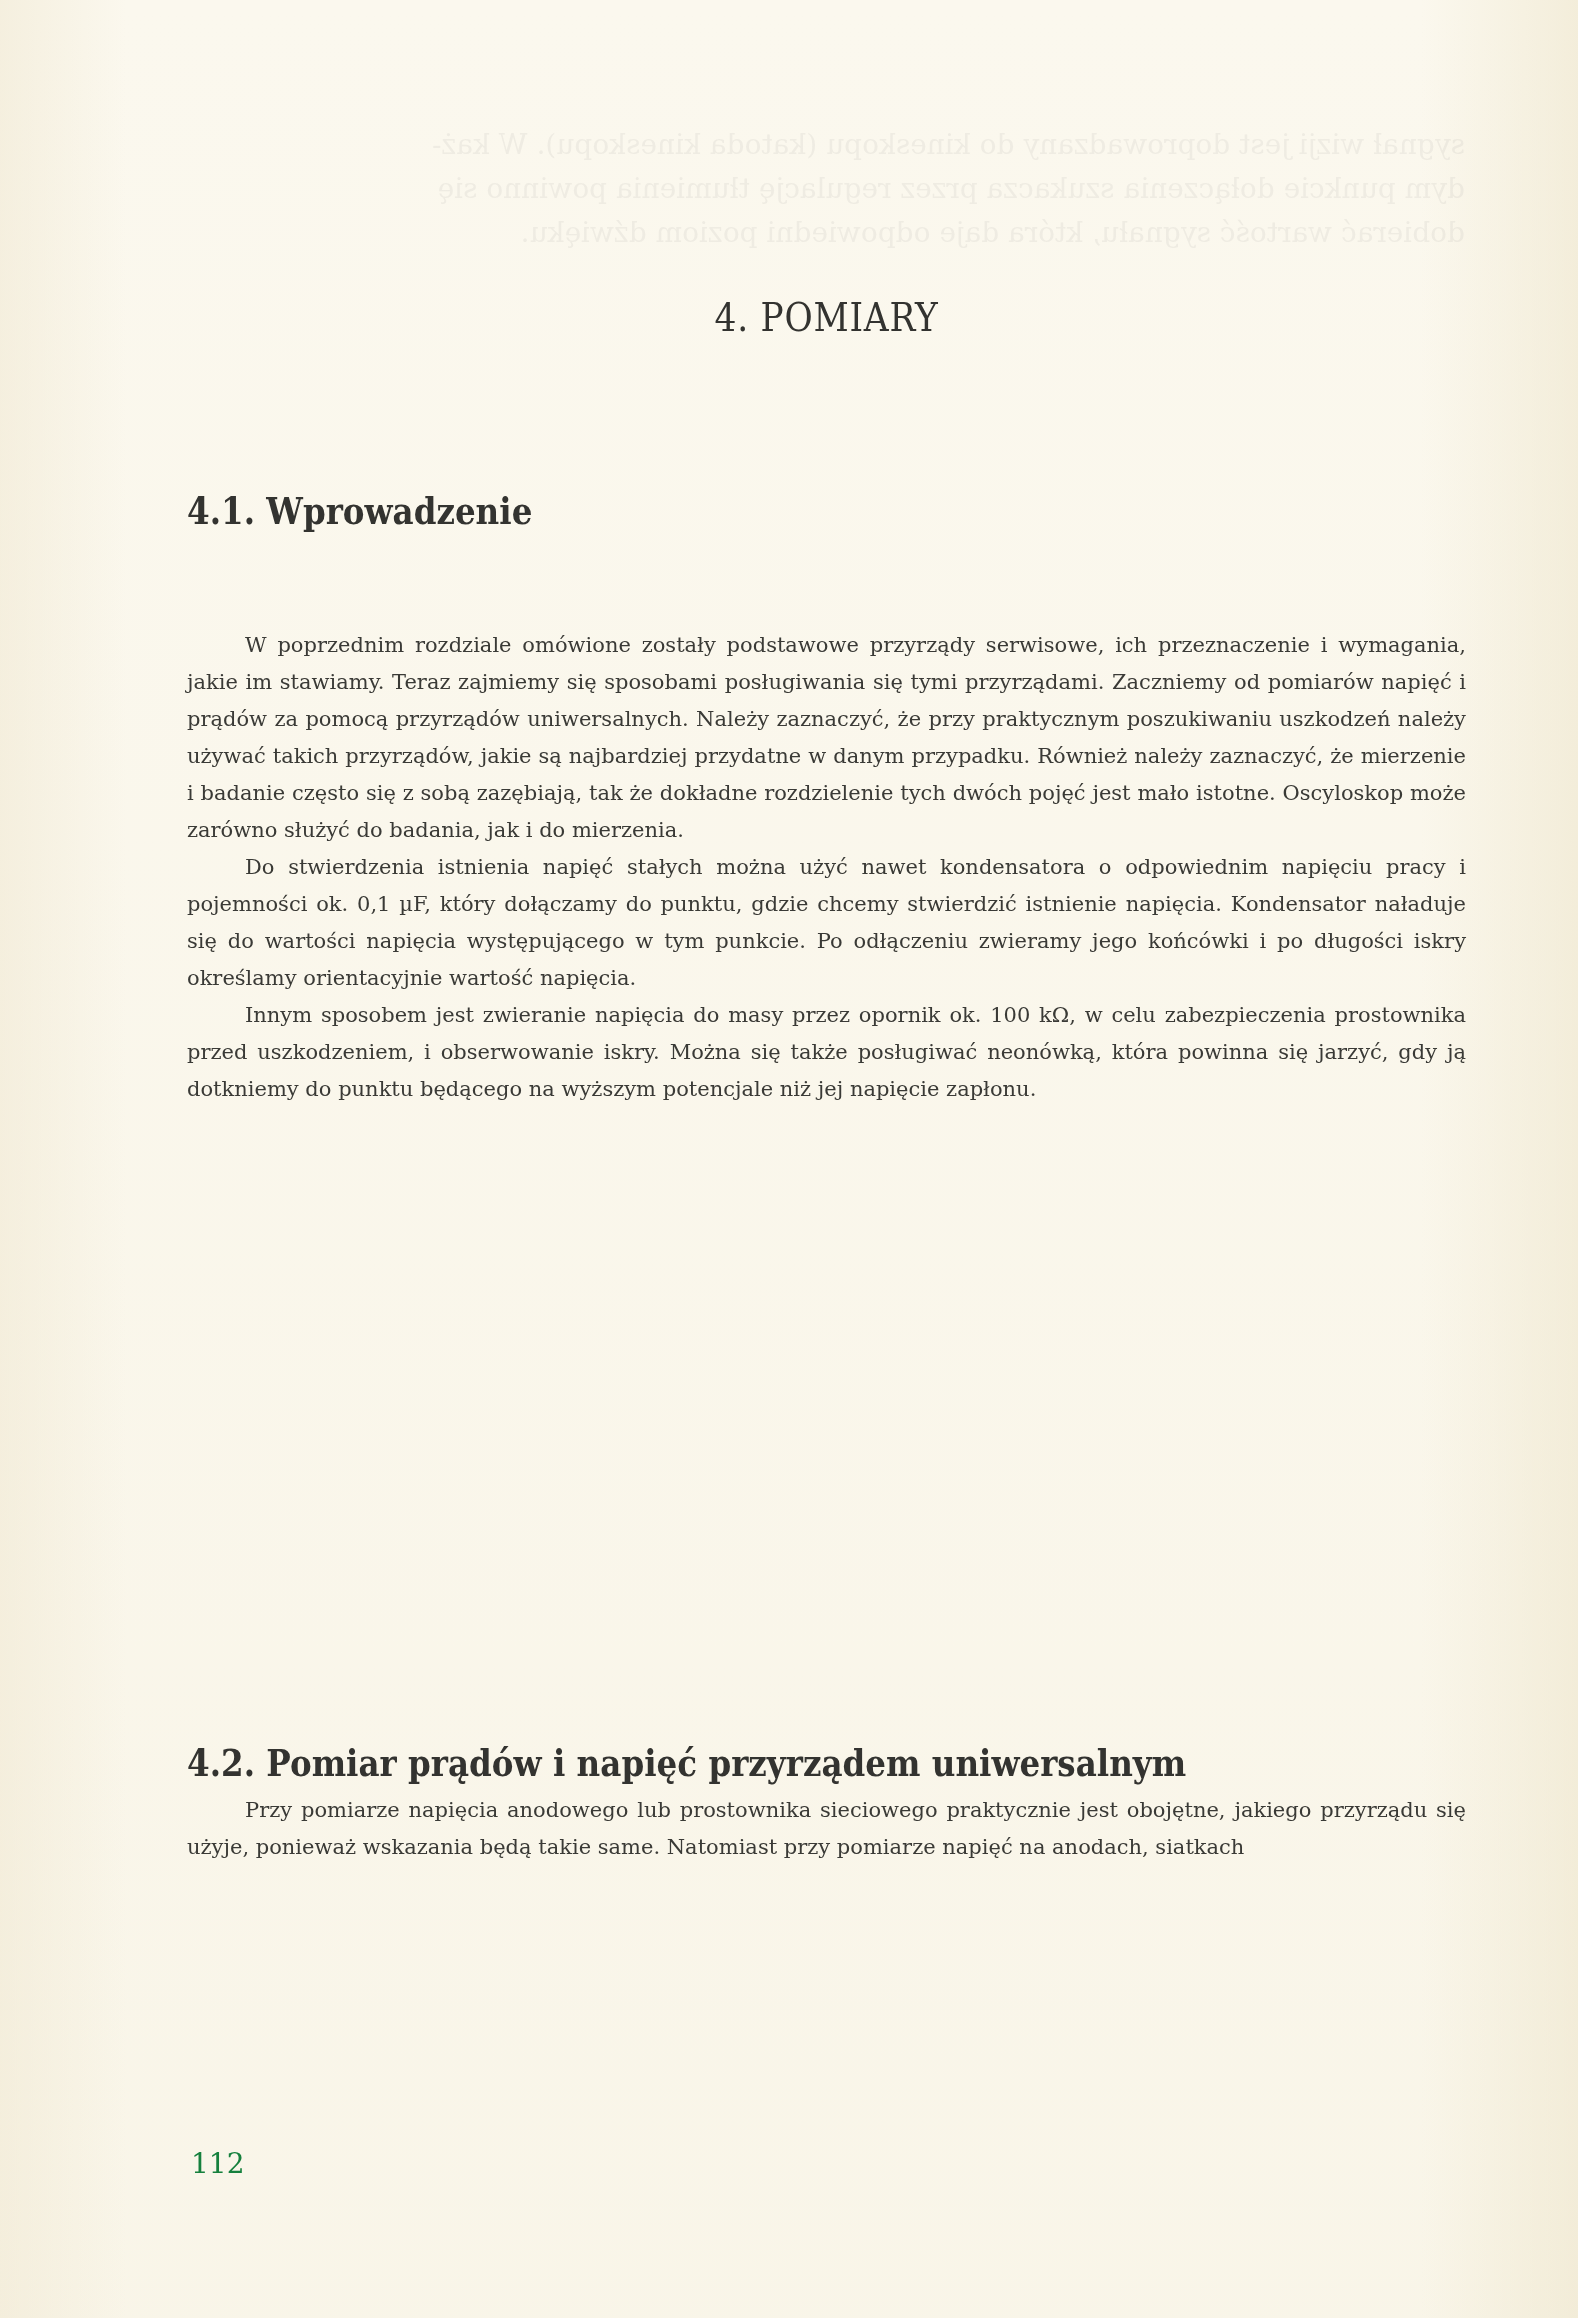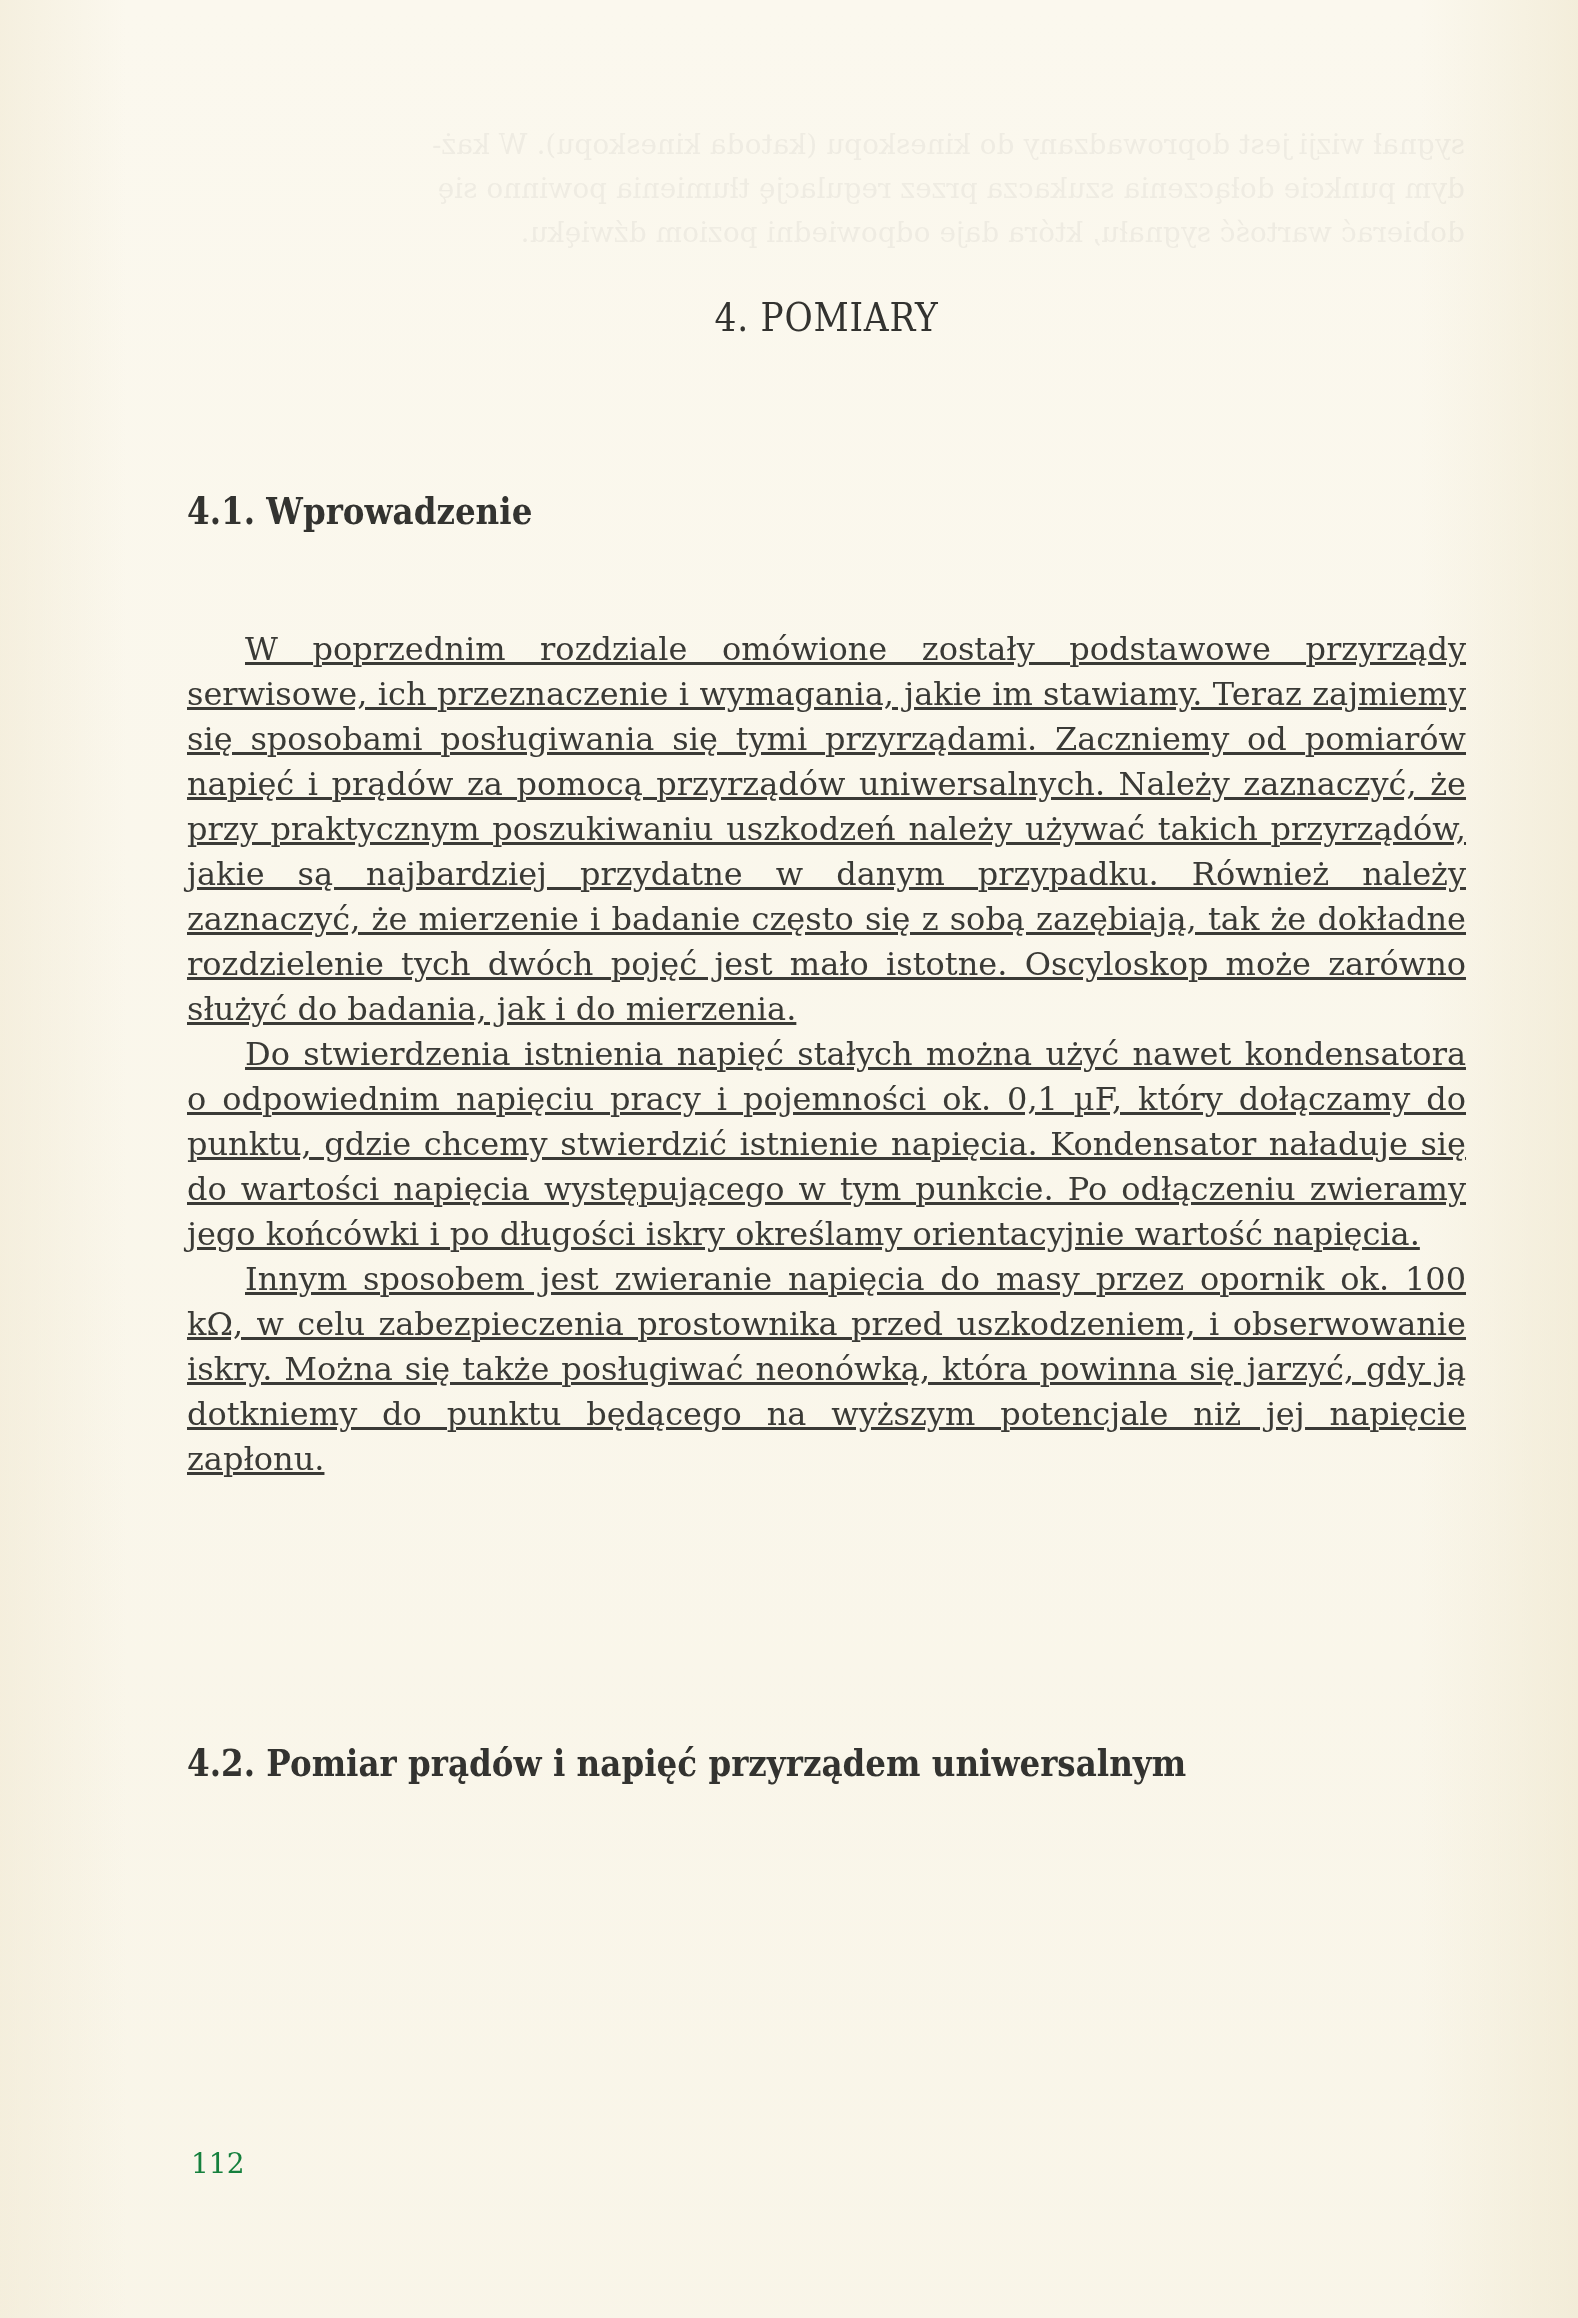--- a/index.html
+++ b/index.html
@@ -56,24 +56,23 @@
       white-space: nowrap;
       transform-origin: left center;
       transform: scaleX(0.88);
     }
     .s1 { top: 489px; }
     .s2 { top: 1741px; }
     .body-block {
       position: absolute;
       left: 0;
       width: 1279px;
-      font-size: 32px;
-      line-height: 45px;
+      font-size: 21px;
+      line-height: 37px;
       text-align: justify;
-      text-decoration: underline;
     }
     .b1 { top: 627px; }
     .b2 { top: 1792px; }
     .para {
       margin: 0;
       text-indent: 58px;
       hyphens: manual;
     }
     .page-number {
       position: absolute;
@@ -101,17 +100,18 @@
 
   <div class="body-block b1">
     <p class="para">W poprzednim rozdziale omówione zostały podstawowe przyrządy serwisowe, ich przeznaczenie i wymagania, jakie im stawiamy. Teraz zajmiemy się sposobami posługiwania się tymi przyrządami. Zaczniemy od pomiarów napięć i prądów za pomocą przyrządów uniwersalnych. Należy zaznaczyć, że przy praktycznym poszukiwaniu uszkodzeń należy używać takich przyrządów, jakie są najbardziej przydatne w danym przypadku. Również należy zaznaczyć, że mierzenie i badanie często się z sobą zazębiają, tak że dokładne rozdzielenie tych dwóch pojęć jest mało istotne. Oscyloskop może zarówno służyć do badania, jak i do mierzenia.</p>
     <p class="para">Do stwierdzenia istnienia napięć stałych można użyć nawet kondensatora o odpowiednim napięciu pracy i pojemności ok. 0,1 µF, który dołączamy do punktu, gdzie chcemy stwierdzić istnienie napięcia. Kondensator naładuje się do wartości napięcia występującego w tym punkcie. Po odłączeniu zwieramy jego końcówki i po długości iskry określamy orientacyjnie wartość napięcia.</p>
     <p class="para">Innym sposobem jest zwieranie napięcia do masy przez opornik ok. 100 kΩ, w celu zabezpieczenia prostownika przed uszkodzeniem, i obserwowanie iskry. Można się także posługiwać neonówką, która powinna się jarzyć, gdy ją dotkniemy do punktu będącego na wyższym potencjale niż jej napięcie zapłonu.</p>
   </div>
 
   <h2 class="section-title s2">4.2. Pomiar prądów i napięć przyrządem uniwersalnym</h2>
 
   <div class="body-block b2">
+    <p class="para">Przy pomiarze napięcia anodowego lub prostownika sieciowego praktycznie jest obojętne, jakiego przyrządu się użyje, ponieważ wskazania będą takie same. Natomiast przy pomiarze napięć na anodach, siatkach</p>
   </div>
 </div>
 
 <div class="page-number">112</div>
 
 
 </body></html>

